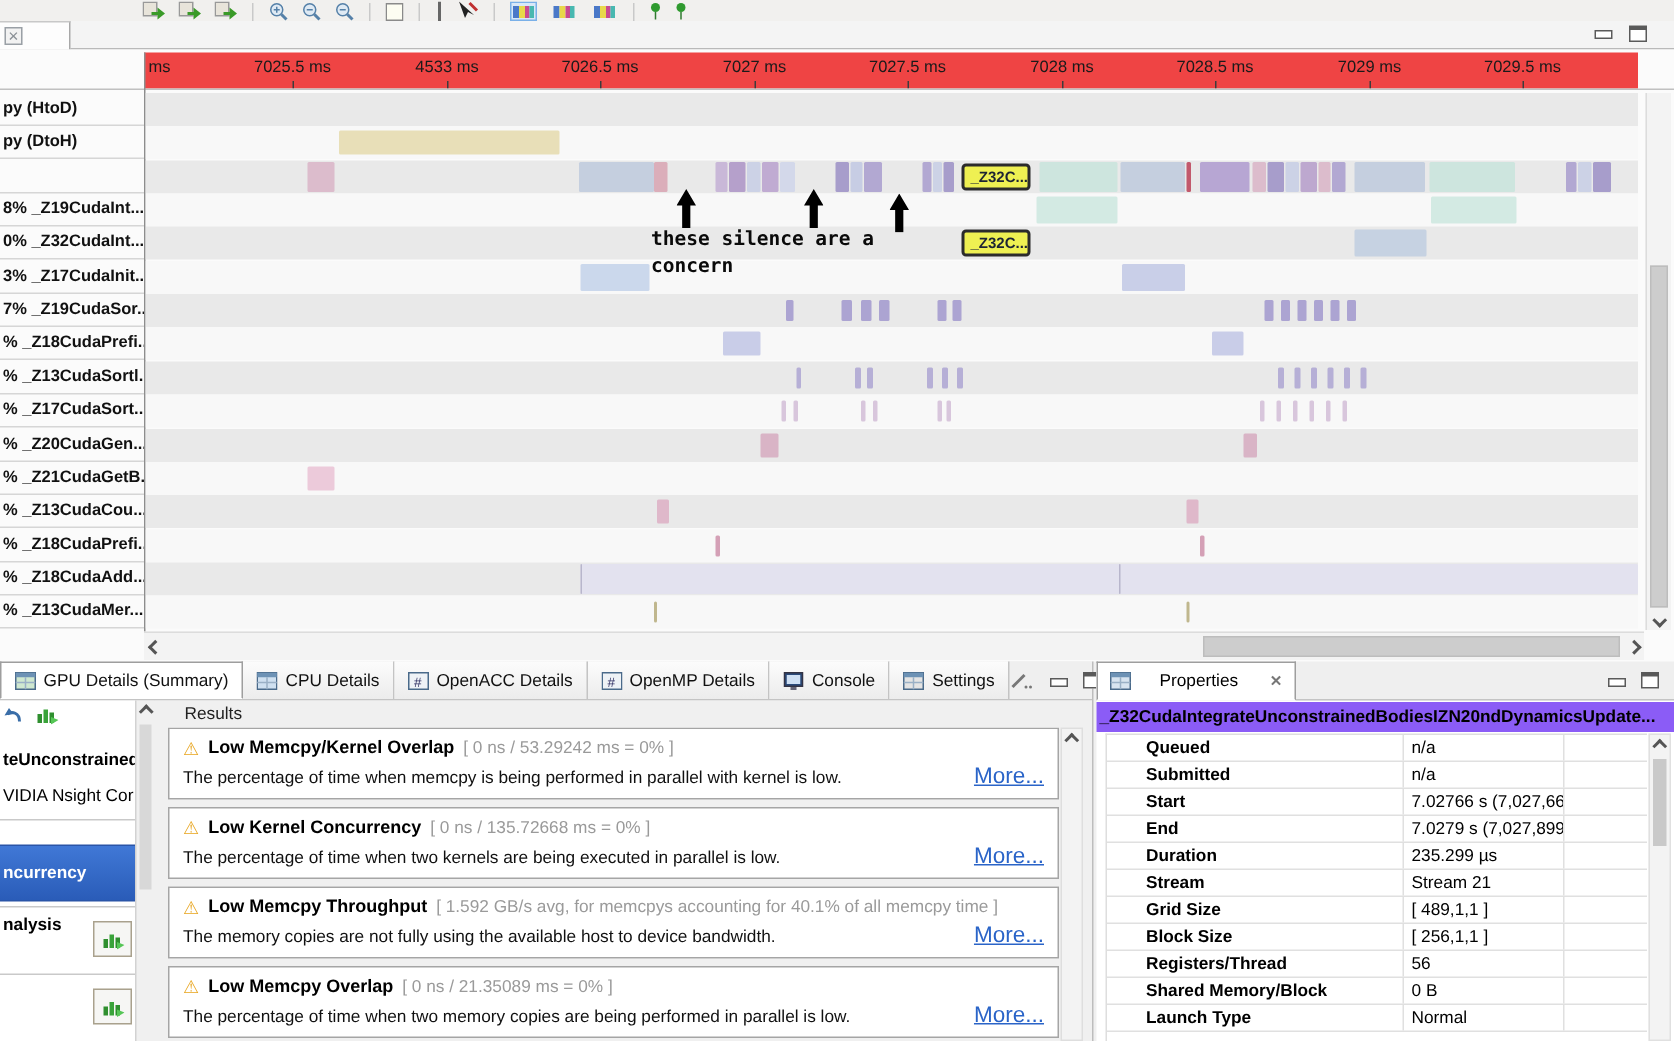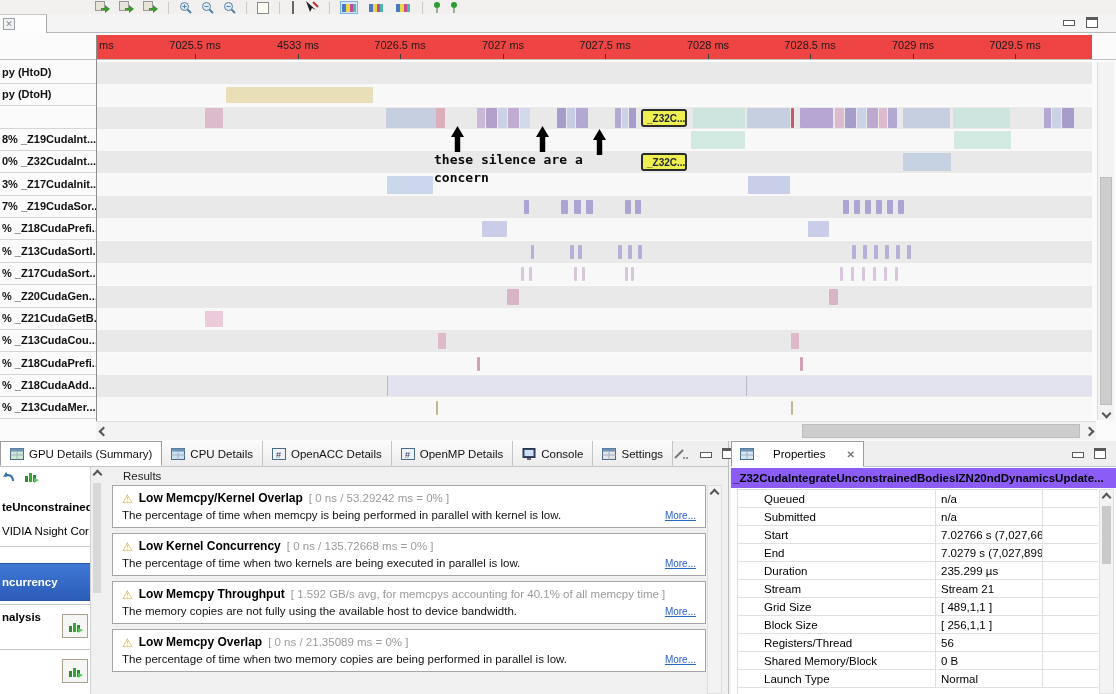--- a/index.html
+++ b/index.html
@@ -89,33 +89,33 @@
   
   #results { position:absolute; left:103px; top:26px; right:0; bottom:0; background:#f0f0f0; }
   #results-title { position:absolute; left:20px; top:3px; font-size:11.5px; color:#222; }
   #cards { position:absolute; left:9px; top:18px; right:22px; bottom:0; display:flex; flex-direction:column; gap:5px; overflow:hidden; }
   .card { background:#fff; border:1px solid #a5a5a5; padding:5px 9px 6px 9px; }
   .card-title-row { display:flex; align-items:baseline; gap:6px; font-size:12px; }
   .warn-ic { color:#e8a51e; font-size:12px; position:relative; top:1px; }
   .card-title { font-weight:bold; color:#000; }
   .card-metric { color:#9a9a9a; font-size:11.5px; }
   .card-desc-row { display:flex; justify-content:space-between; align-items:baseline; margin-top:4px; font-size:11.5px; color:#111; }
-  .more-link { color:#2a64c8; text-decoration:underline; font-size:10px; }
+  .more-link { color:#2a64c8; text-decoration:underline; font-size:15px; }
   #results-sb { position:absolute; right:6px; top:18px; width:15px; bottom:0; background:#f3f3f3; border:1px solid #dedede; }
 
   
   #props-panel { position:absolute; left:731px; top:0; width:385px; height:253px; background:#fff; }
   #props-tab { display:inline-flex; align-items:center; gap:19px; padding:0 8px; font-size:11.5px;
     background:#fff; border:1px solid #9e9e9e; border-bottom:1px solid #fff; height:26px; }
   .tab-x { color:#777; font-size:10px; font-weight:bold; margin-left:2px; }
   #props-title { position:absolute; left:0; top:27px; width:385px; height:20px; font-size:11.5px; font-weight:bold;
     color:#000; padding:4px 4px 0 2px; white-space:nowrap; overflow:hidden; background:#8b5cf6; }
   #props-table { position:absolute; left:6px; top:48px; width:361px; bottom:0; border-left:1px solid #dedede; border-top:1px solid #dedede; overflow:hidden; }
   .prow { display:flex; height:18px; border-bottom:1px solid #e0e0e0; font-size:11.5px; align-items:center; }
-  .pk { flex:0 0 197px; padding-left:26px; white-space:nowrap; overflow:hidden; }
+  .pk { flex:0 0 197px; padding-left:26px; white-space:nowrap; overflow:hidden;font-weight:bold; }
   .pv { flex:0 0 107px; border-left:1px solid #e0e0e0; padding-left:5px; height:100%; display:flex; align-items:center; white-space:nowrap; overflow:hidden; }
   .pz { flex:1; border-left:1px solid #e0e0e0; height:100%; }
   #props-sb { position:absolute; right:2px; top:48px; width:15px; bottom:0; background:#f3f3f3; border:1px solid #e0e0e0; }
   #props-sb .thumb { position:absolute; left:2px; right:2px; top:16px; height:58px; background:#c9c9c9; }
 
   svg { display:block; }
 </style>
 </head>
 <body>
 

